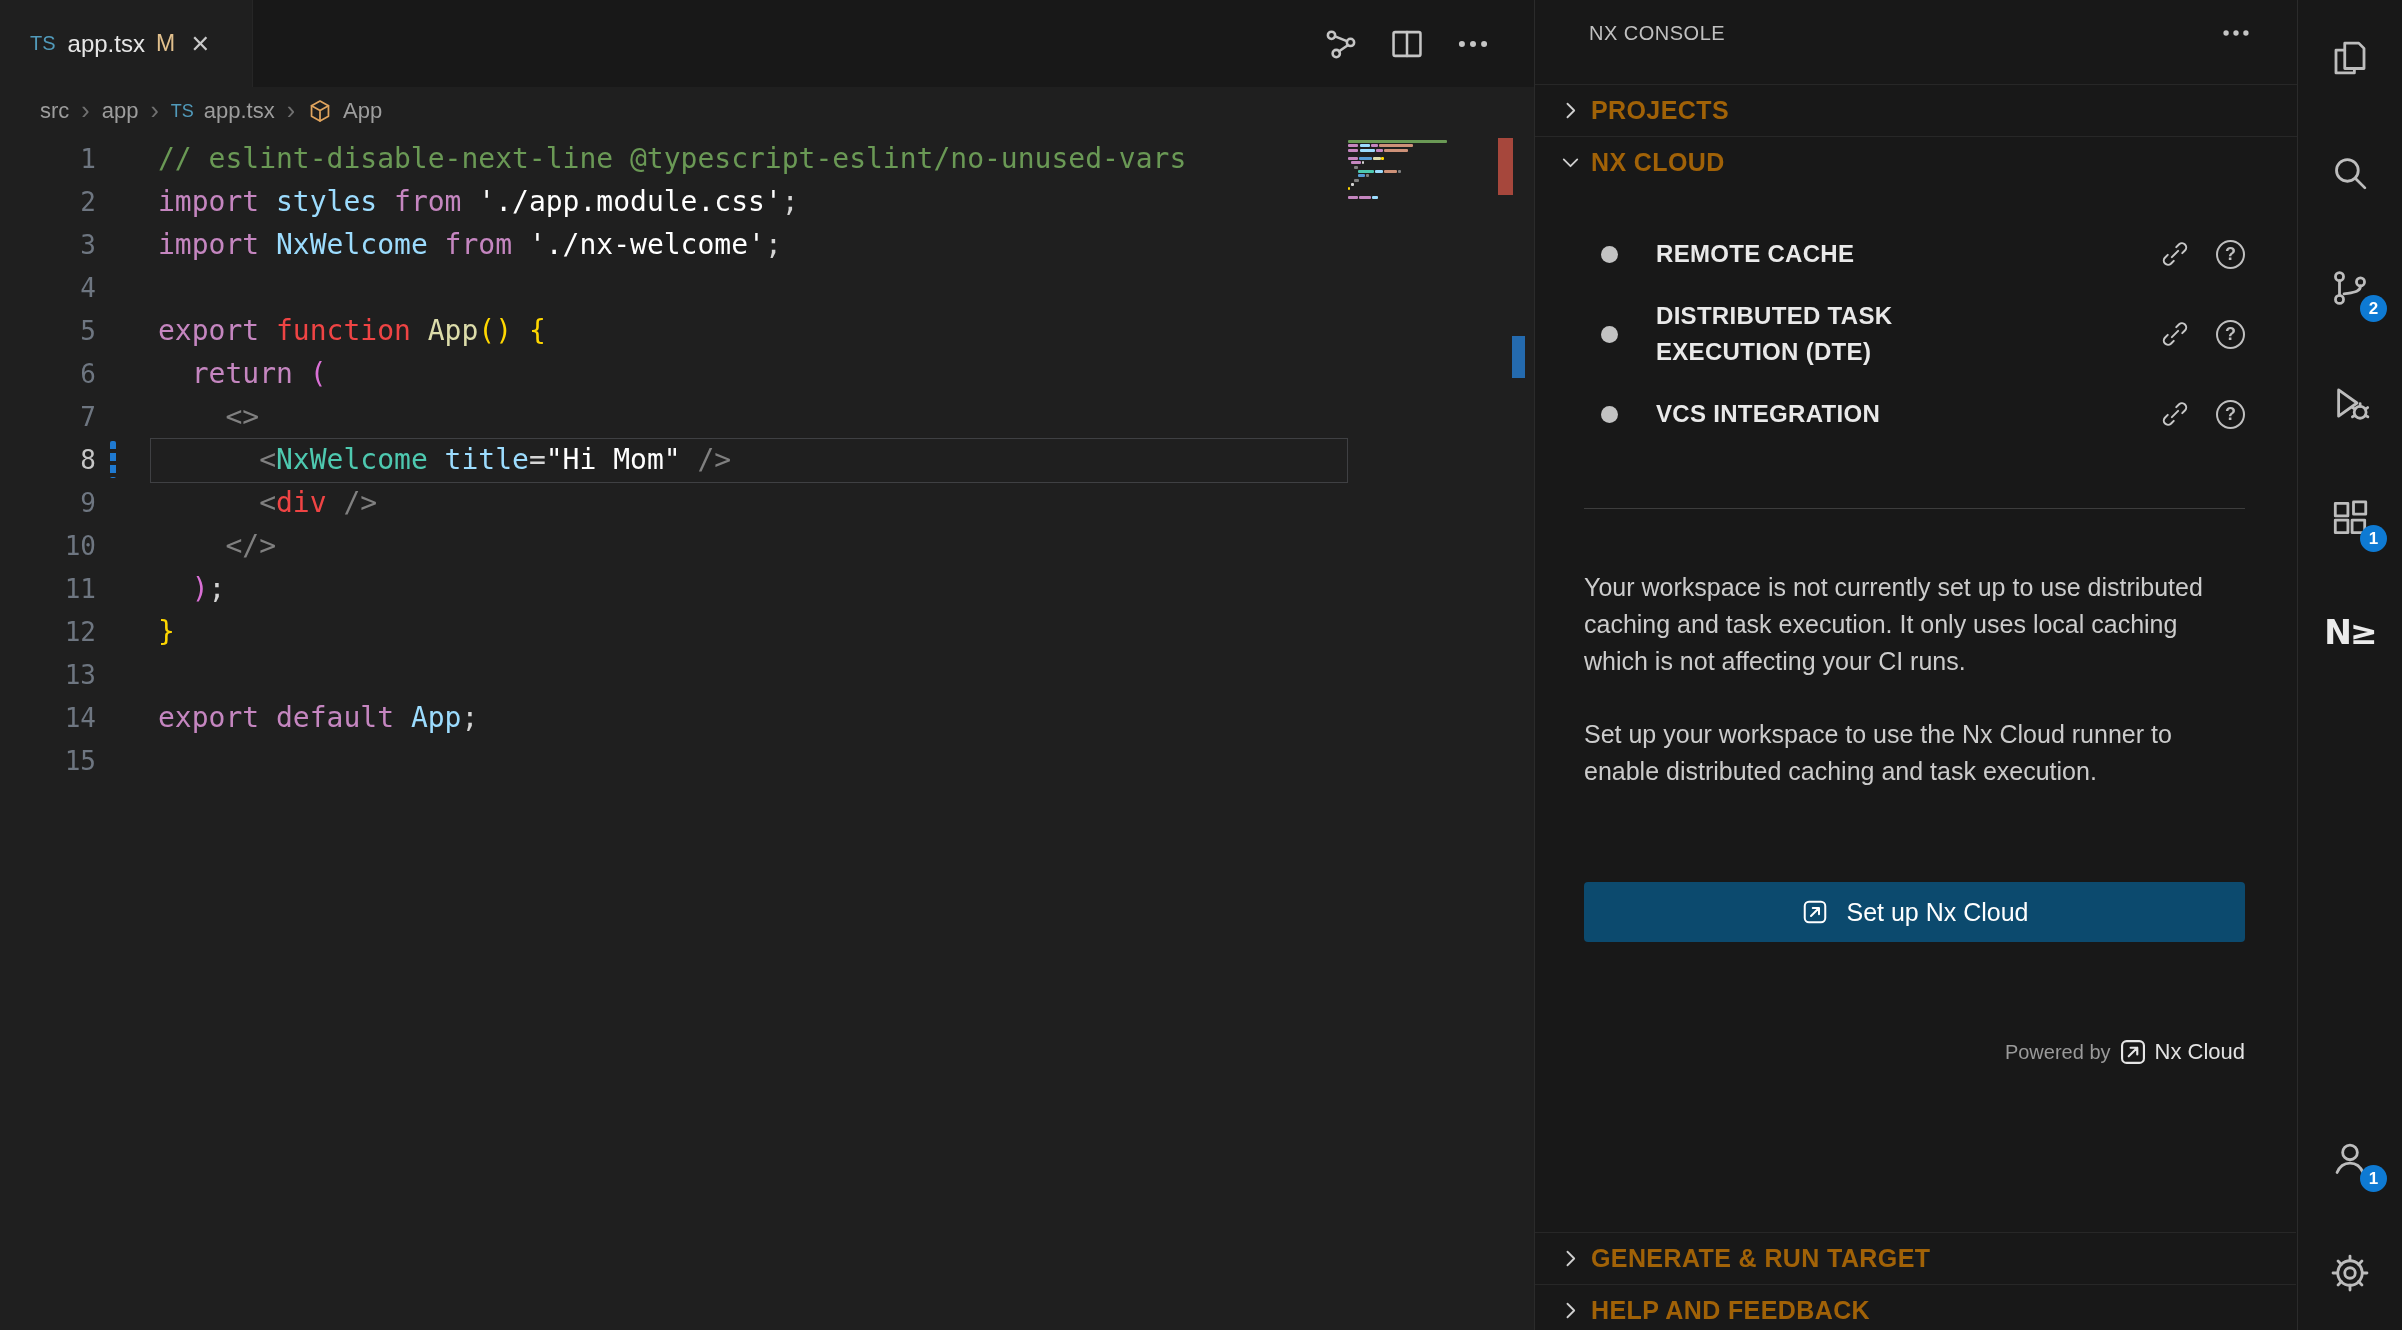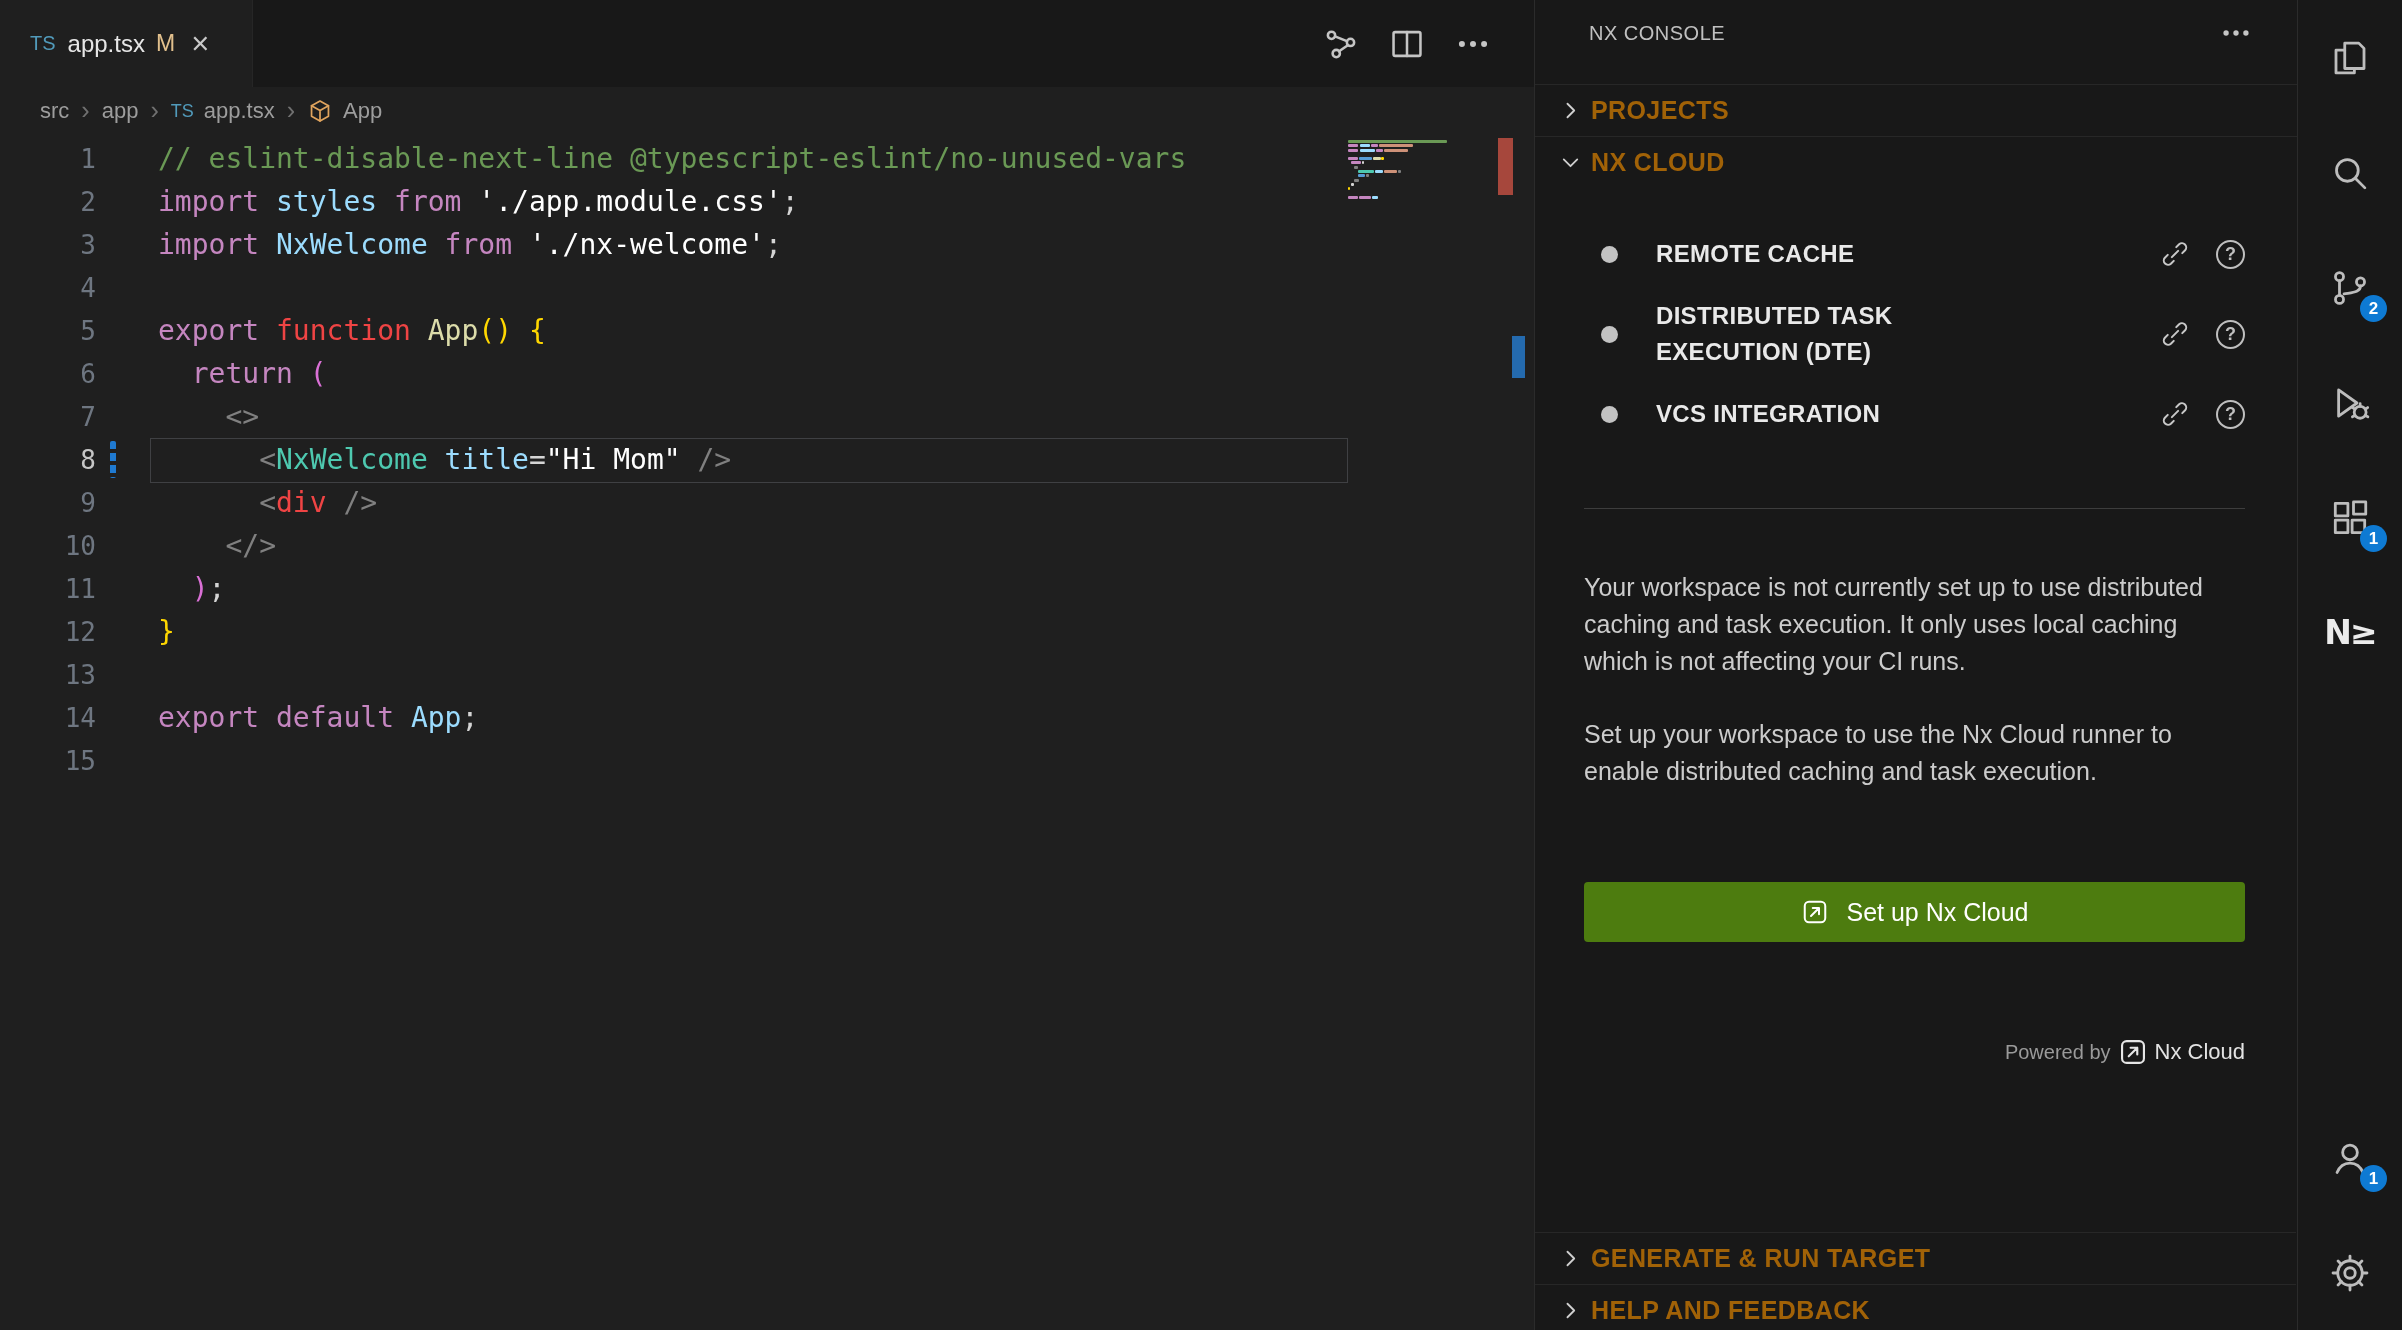--- a/index.html
+++ b/index.html
@@ -70,21 +70,21 @@
   .f-dot{width:17px;height:17px;border-radius:50%;background:#c2c2c2;flex:none}
   .f-label{font-size:24px;font-weight:700;color:#e9e9e9;line-height:1.5;margin-left:38px;
            max-width:360px;margin-right:auto;letter-spacing:.3px}
   .f-icons{display:flex;align-items:center;gap:26px;flex:none}
   .link-icon{width:30px;height:30px;color:#c9c9c9;cursor:pointer}
   .q-icon{width:29px;height:29px;border:2px solid #bfbfbf;border-radius:50%;color:#bfbfbf;
           font-size:18px;font-weight:700;display:grid;place-items:center;cursor:pointer}
   .divider{height:1px;background:#3d3d3d;margin-top:66px}
   .desc{font-size:25px;line-height:37px;color:#cccccc;margin-top:36px}
   .desc.first{margin-top:60px}
-  .setup-btn{margin-top:92px;width:100%;height:60px;background:#4d7c0f;border:none;border-radius:4px;
+  .setup-btn{margin-top:92px;width:100%;height:60px;background:#0c4a6e;border:none;border-radius:4px;
              color:#fff;font-size:25px;font-family:inherit;display:flex;align-items:center;
              justify-content:center;gap:16px;cursor:pointer}
   .btn-logo{width:30px;height:30px;color:#fff}
   .powered{margin-top:94px;display:flex;align-items:center;justify-content:flex-end;gap:6px}
   .powered-label{font-size:20px;color:#9a9a9a}
   .powered-logo{width:32px;height:32px;color:#e6e6e6;cursor:pointer}
   .powered-brand{font-size:22px;color:#e3e3e3;cursor:pointer}
   .bottom-sections{position:absolute;left:0;right:1px;bottom:-6px;background:#181818}
 
   

